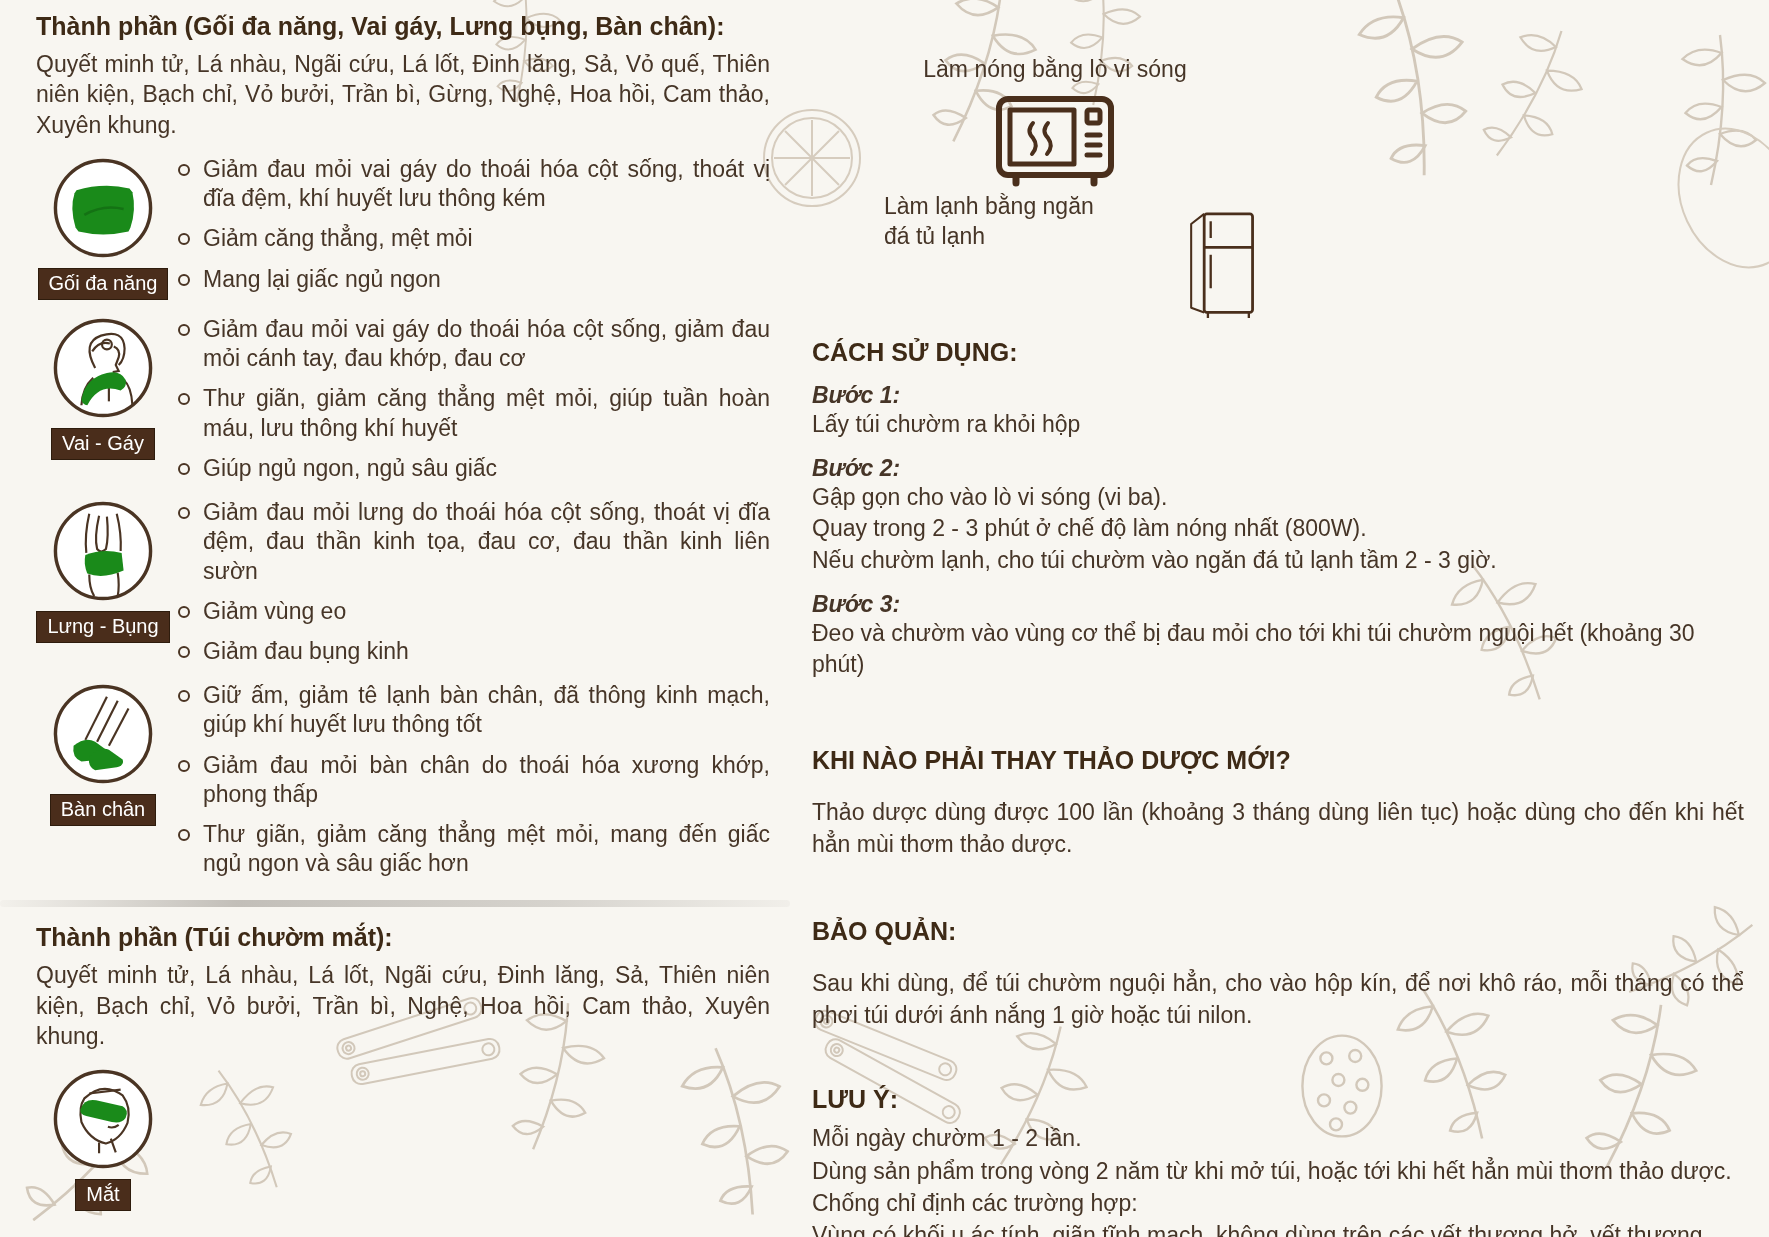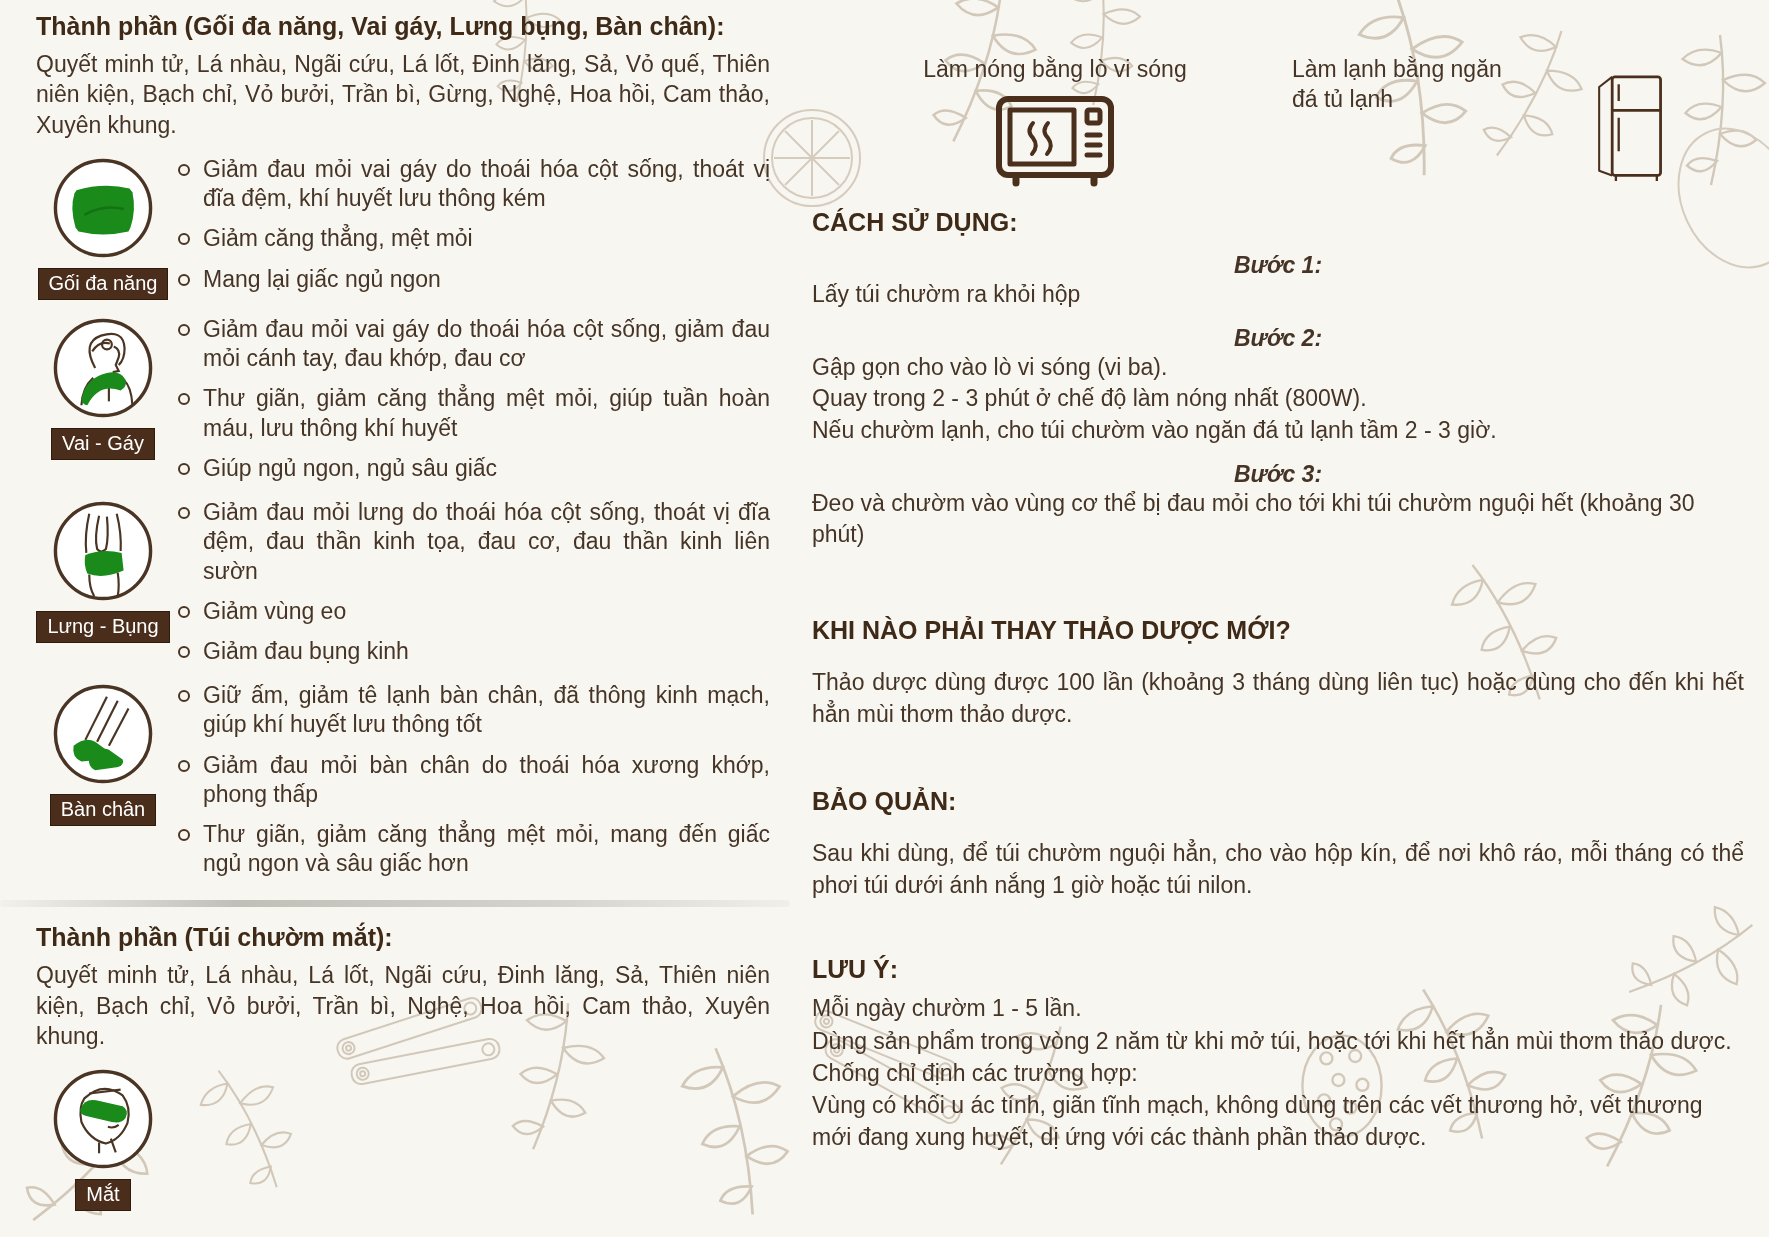--- a/index.html
+++ b/index.html
@@ -23,30 +23,30 @@
   .b{display:flex;margin-top:11px;}
   .b:first-child{margin-top:0;}
   .bm{flex:none;width:8px;height:8px;border:2px solid #4a3423;border-radius:50%;
       margin:9px 13px 0 8px;}
   .bt{font-size:23px;line-height:1.27;text-align:justify;}
   .divider{height:7px;border-radius:4px;margin:22px 0 0 -36px;width:790px;
      background:linear-gradient(to right, rgba(150,145,138,0.05), rgba(140,135,128,0.5) 30%, rgba(150,145,138,0.35) 70%, rgba(160,155,148,0.08));}
   .h2{font-size:25px;font-weight:bold;color:#3e2a16;margin:16px 0 8px 0;}
   
   .rcol{position:absolute;left:812px;top:55px;width:932px;}
-  .heatcool{display:flex;align-items:flex-start;}
+  .heatcool{display:flex;align-items:flex-start;flex-direction:column;}
   .heat{width:330px;margin-left:78px;text-align:center;}
   .cap{font-size:23px;line-height:1.3;color:#463527;}
   .heat svg{margin-top:8px;}
   .cold{margin-left:72px;display:flex;align-items:flex-start;gap:32px;}
   .cold .cap{width:238px;text-align:left;}
   .cold svg{margin-left:26px;margin-top:16px;}
   .rtitle{font-size:25px;font-weight:bold;color:#3e2a16;}
   .t-usage{margin-top:16px;}
-  .stepname{font-size:23px;font-weight:bold;font-style:italic;margin-top:15px;text-align:center;}
+  .stepname{font-size:23px;font-weight:bold;font-style:italic;margin-top:15px;}
   .stepline{font-size:23px;line-height:1.36;}
   .t-replace{margin-top:66px;}
   .t-storage{margin-top:56px;}
   .t-notes{margin-top:54px;}
   .rbody{font-size:23px;line-height:1.38;margin-top:22px;text-align:justify;}
   .noteline{font-size:23px;line-height:1.4;}
   .notes-block{margin-top:8px;}
 </style>
 </head>
 <body>
@@ -312,18 +312,18 @@
   </div>
 
   <div class="rtitle t-replace">KHI NÀO PHẢI THAY THẢO DƯỢC MỚI?</div>
   <div class="rbody">Thảo dược dùng được 100 lần (khoảng 3 tháng dùng liên tục) hoặc dùng cho đến khi hết hẳn mùi thơm thảo dược.</div>
 
   <div class="rtitle t-storage">BẢO QUẢN:</div>
   <div class="rbody">Sau khi dùng, để túi chườm nguội hẳn, cho vào hộp kín, để nơi khô ráo, mỗi tháng có thể phơi túi dưới ánh nắng 1 giờ hoặc túi nilon.</div>
 
   <div class="rtitle t-notes">LƯU Ý:</div>
   <div class="notes-block">
-    <div class="noteline">Mỗi ngày chườm 1 - 5 lần.</div>
+    <div class="noteline">Mỗi ngày chườm 1 - 2 lần.</div>
     <div class="noteline">Dùng sản phẩm trong vòng 2 năm từ khi mở túi, hoặc tới khi hết hẳn mùi thơm thảo dược.</div>
     <div class="noteline">Chống chỉ định các trường hợp:</div>
     <div class="noteline">Vùng có khối u ác tính, giãn tĩnh mạch, không dùng trên các vết thương hở, vết thương mới đang xung huyết, dị ứng với các thành phần thảo dược.</div>
   </div>
 </div>
 
 </body></html>

